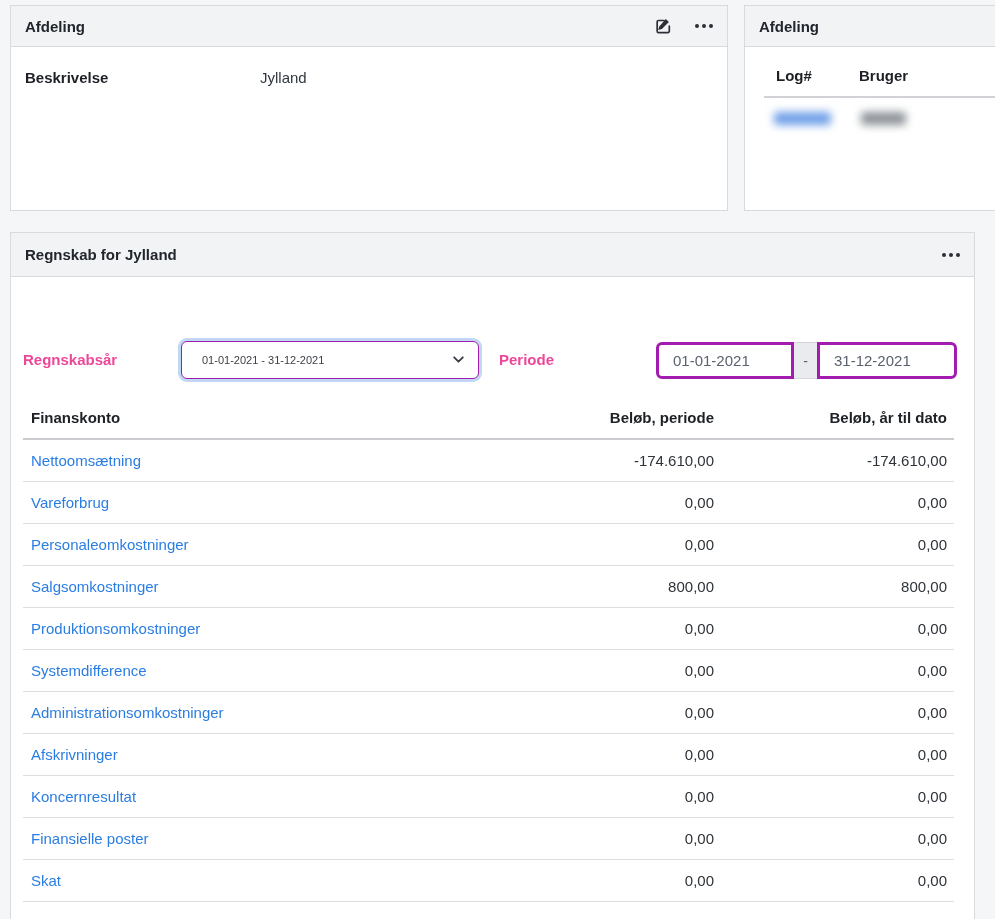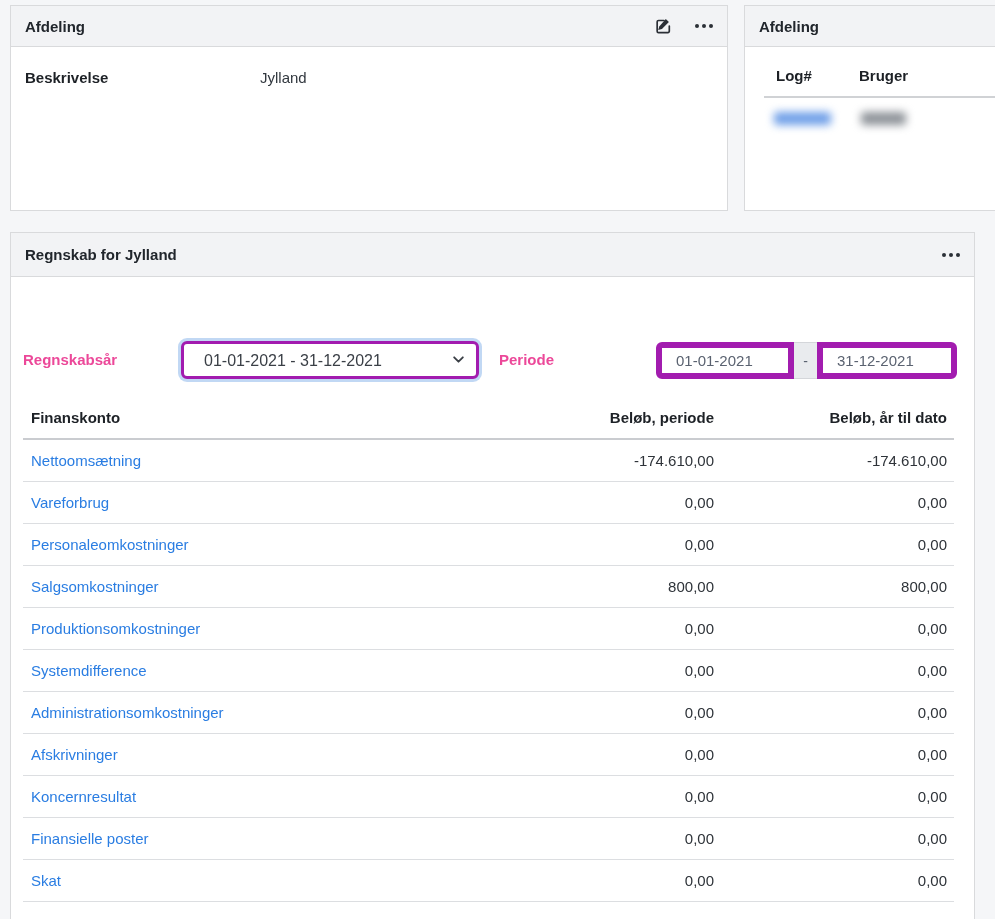--- a/index.html
+++ b/index.html
@@ -122,26 +122,26 @@
     left: 170px;
     top: 64px;
     width: 298px;
     height: 38px;
   }
   .select-wrap select {
     width: 100%;
     height: 100%;
     -webkit-appearance: none;
     appearance: none;
-    border: 3px solid #a21caf;
+    border: 1px solid #a21caf;
     border-radius: 6px;
     box-shadow: 0 0 0 3px rgba(92, 152, 225, 0.38);
     background: #ffffff;
     font-family: "Liberation Sans", sans-serif;
-    font-size: 16px;
+    font-size: 11px;
     color: #3a3f46;
     padding: 0 36px 0 20px;
     box-sizing: border-box;
     outline: none;
   }
   .select-chevron {
     position: absolute;
     right: 14px;
     top: 12px;
     pointer-events: none;
@@ -150,21 +150,21 @@
 
   .period-group {
     position: absolute;
     left: 645px;
     top: 65px;
     height: 37px;
     display: flex;
     align-items: stretch;
   }
   .period-group input {
-    border: 6px solid #a21caf;
+    border: 3px solid #a21caf;
     background: #fff;
     font-family: "Liberation Sans", sans-serif;
     font-size: 15px;
     color: #5a6270;
     padding: 0 0 0 14px;
     box-sizing: border-box;
     outline: none;
   }
   .period-from {
     width: 138px;

